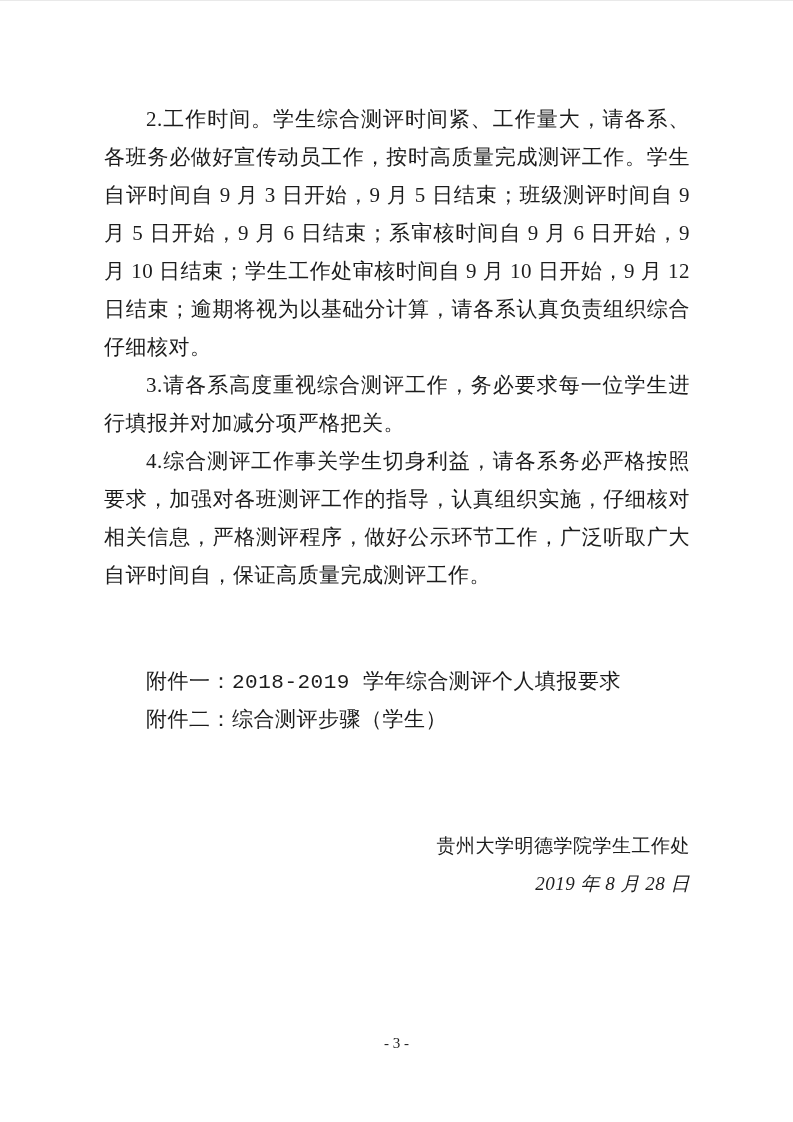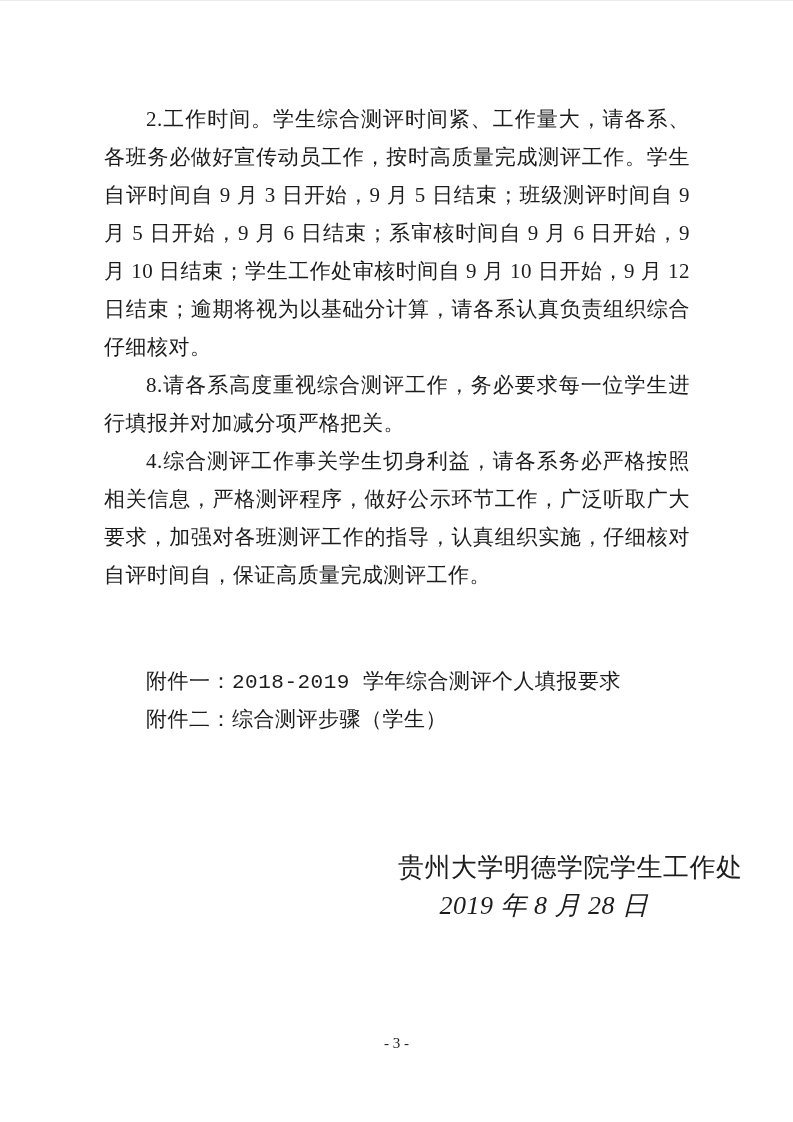--- a/index.html
+++ b/index.html
@@ -43,26 +43,26 @@
     line-height: 38px;
   }
   .attachment-line {
     text-indent: 2em;
     white-space: nowrap;
     letter-spacing: 0.5px;
     font-family: Liberation Mono, monospace;
   }
   .signature {
     position: absolute;
-    top: 848px;
+    top: 826px;
     right: 103px;
     width: 292px;
-    font-size: 26px;
+    font-size: 19px;
     line-height: 38px;
-    text-align: center;
+    text-align: right;
   }
   .signature .dept { letter-spacing: 0.5px; white-space: nowrap; }
   .signature .date { letter-spacing: 0.5px; white-space: nowrap; font-style: italic; }
   .footer {
     position: absolute;
     top: 1034px;
     left: 0;
     width: 100%;
     text-align: center;
     font-size: 15px;
@@ -77,26 +77,26 @@
   <div class="body-text">
 
     <div class="line indent">2.工作时间。学生综合测评时间紧、工作量大，请各系、</div>
     <div class="line">各班务必做好宣传动员工作，按时高质量完成测评工作。学生</div>
     <div class="line">自评时间自 9 月 3 日开始，9 月 5 日结束；班级测评时间自 9</div>
     <div class="line">月 5 日开始，9 月 6 日结束；系审核时间自 9 月 6 日开始，9</div>
     <div class="line">月 10 日结束；学生工作处审核时间自 9 月 10 日开始，9 月 12</div>
     <div class="line">日结束；逾期将视为以基础分计算，请各系认真负责组织综合</div>
     <div class="line end">仔细核对。</div>
 
-    <div class="line indent">8.请各系高度重视综合测评工作，务必要求每一位学生进</div>
+    <div class="line indent">3.请各系高度重视综合测评工作，务必要求每一位学生进</div>
     <div class="line end">行填报并对加减分项严格把关。</div>
 
     <div class="line indent">4.综合测评工作事关学生切身利益，请各系务必严格按照</div>
+    <div class="line">要求，加强对各班测评工作的指导，认真组织实施，仔细核对</div>
     <div class="line">相关信息，严格测评程序，做好公示环节工作，广泛听取广大</div>
-    <div class="line">要求，加强对各班测评工作的指导，认真组织实施，仔细核对</div>
     <div class="line end">自评时间自，保证高质量完成测评工作。</div>
   </div>
 
   <div class="attachments">
     <div class="attachment-line">附件一：2018-2019 学年综合测评个人填报要求</div>
     <div class="attachment-line">附件二：综合测评步骤（学生）</div>
   </div>
 
   <div class="signature">
     <div class="dept">贵州大学明德学院学生工作处</div>

